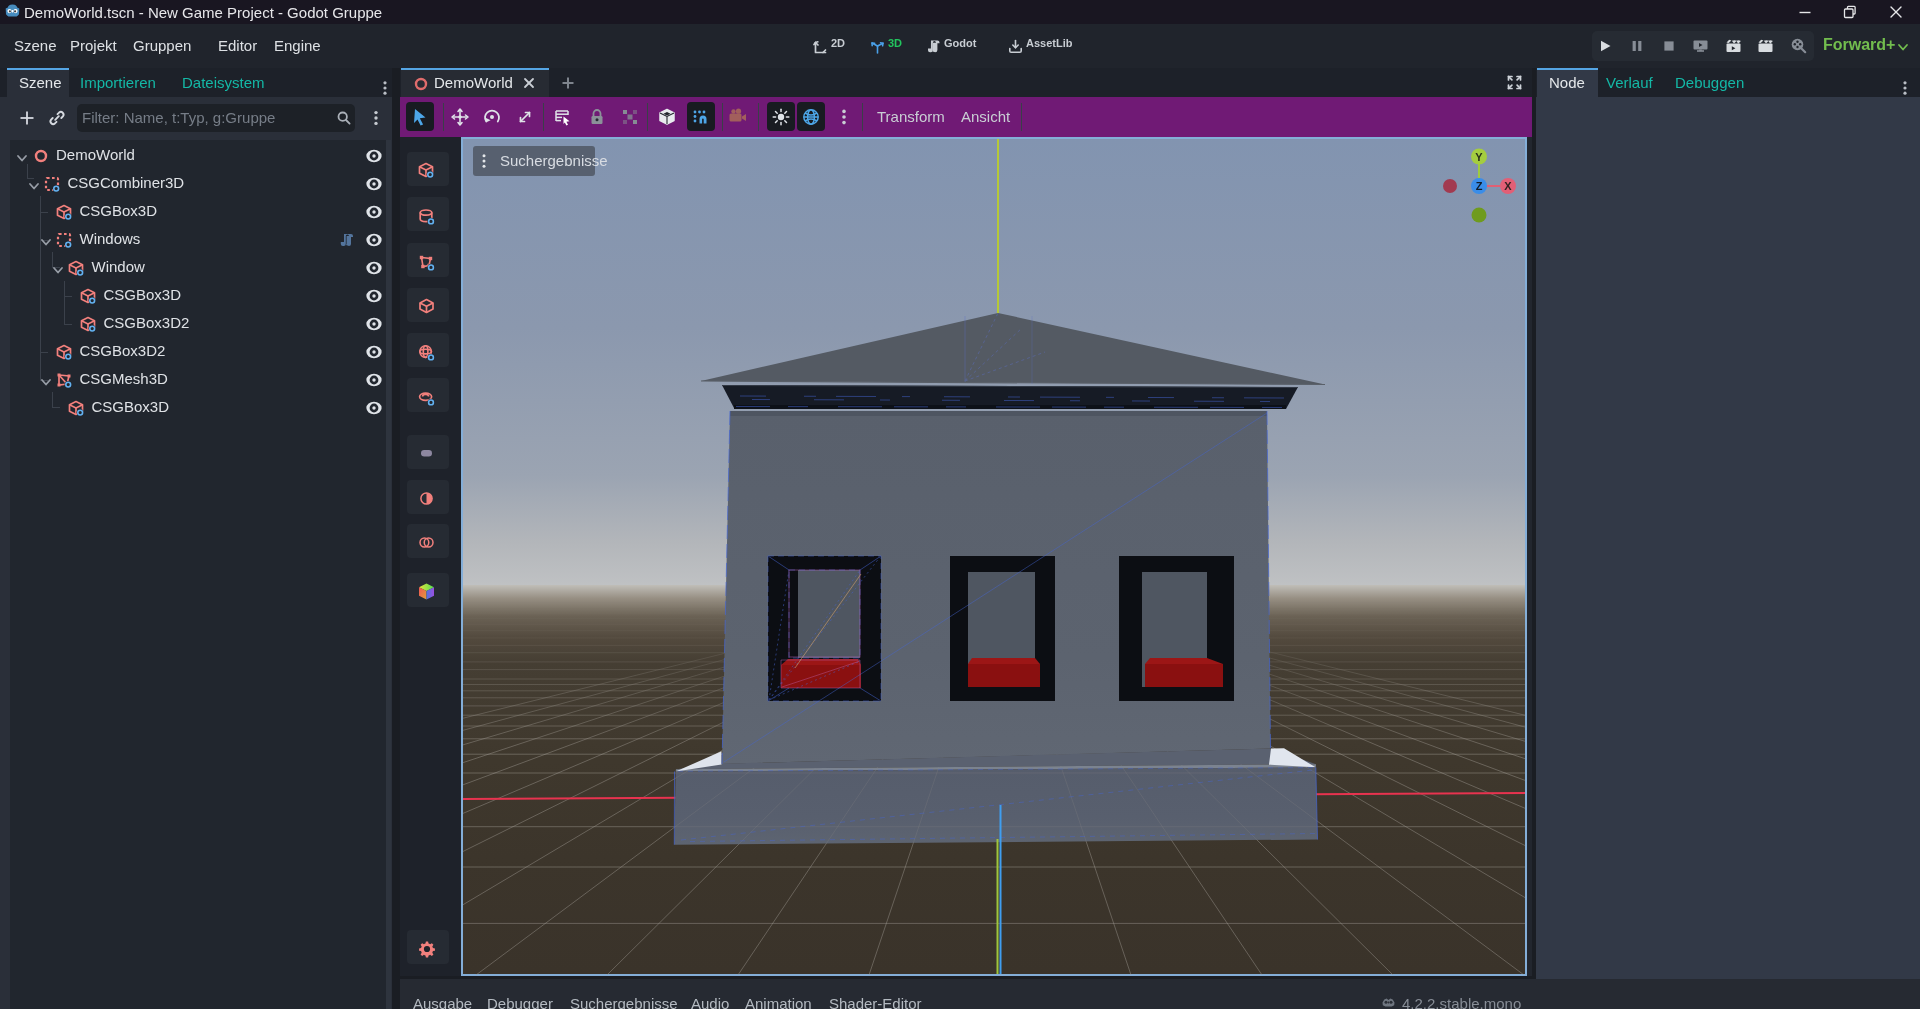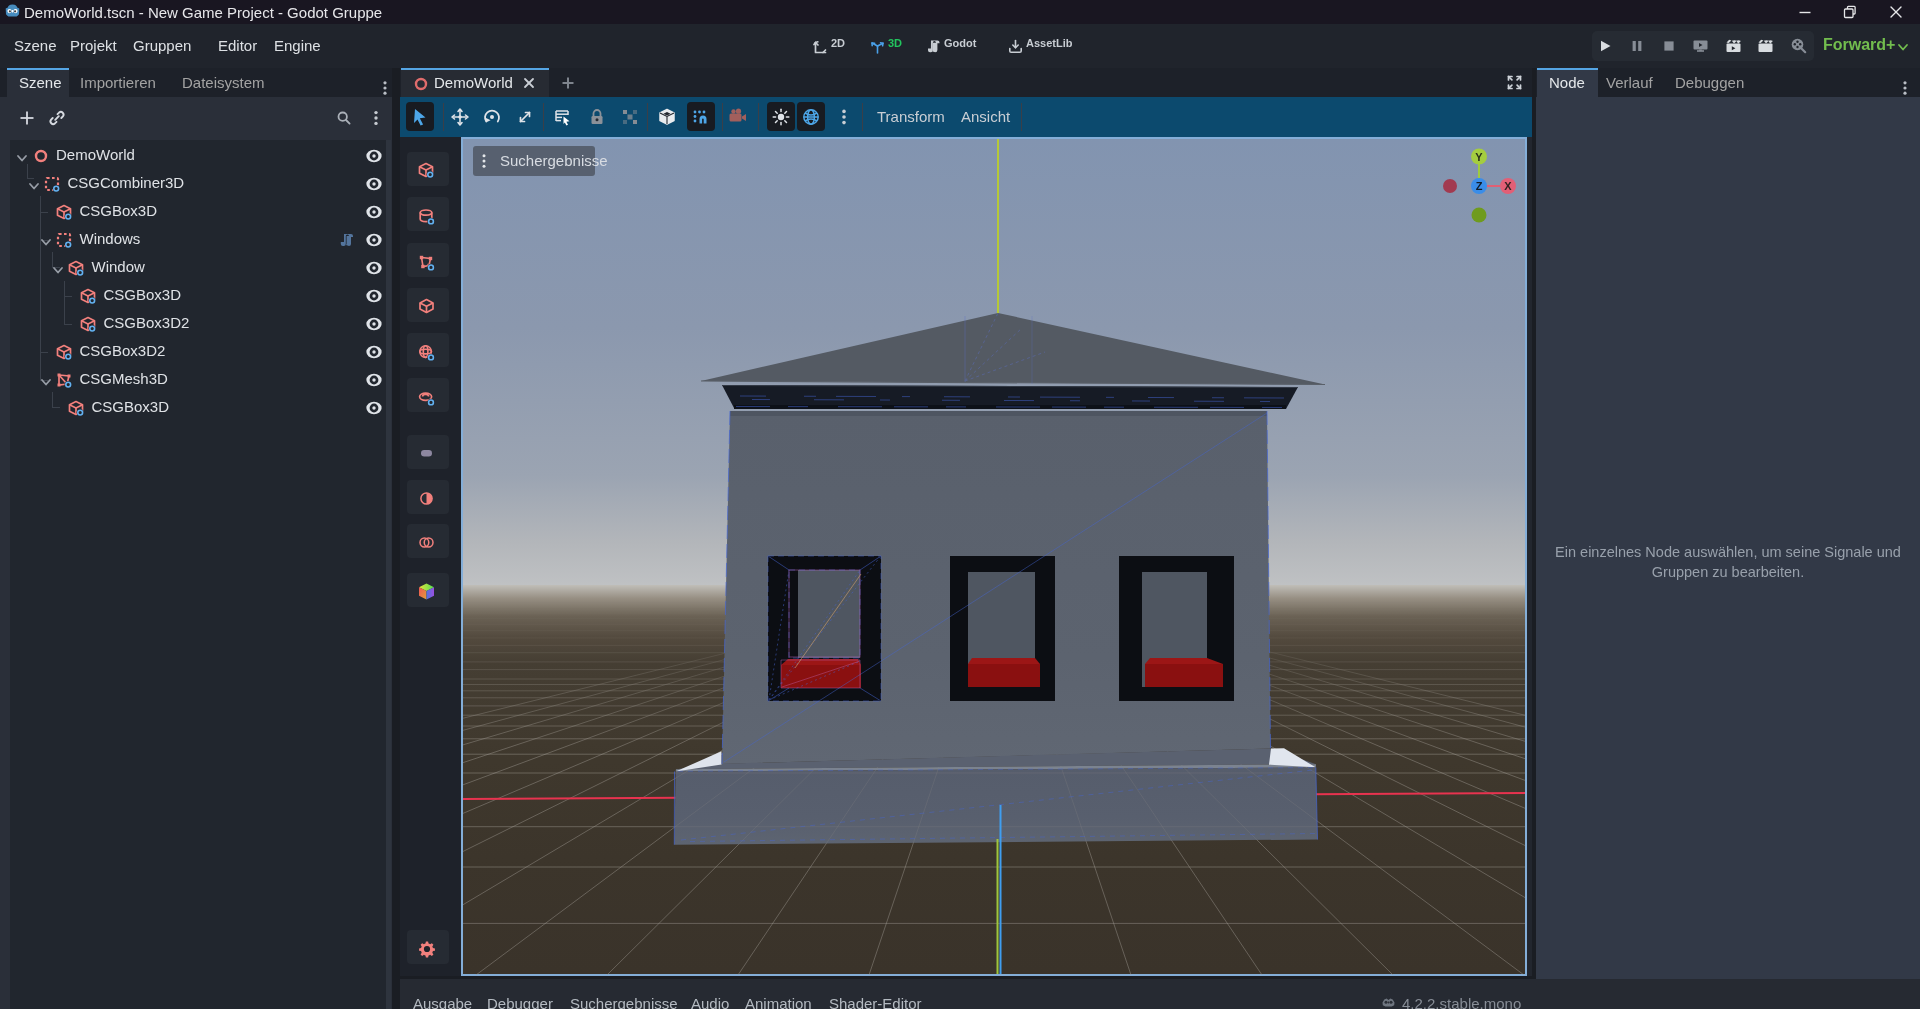--- a/index.html
+++ b/index.html
@@ -5,27 +5,27 @@
 .abs{position:absolute}
 .titlebar{position:absolute;left:0;top:0;width:1920px;height:24px;background:#191621}
 .title-txt{position:absolute;left:24px;top:3.5px;font-size:15px;color:#e7e7ea}
 .menubar{position:absolute;left:0;top:24px;width:1920px;height:44px;background:#20242c}
 .menu-item{position:absolute;top:13px;font-size:15px;color:#dde0e4}
 .toggle-txt{font-size:11px;font-weight:bold;color:#c8cdd3}
 .ldock{position:absolute;left:0;top:68px;width:392px;height:941px;background:#2a2f39}
 .tabbar{position:absolute;background:#1d2129}
 .tab-active{position:absolute;background:#2a2f39;border-top:2.5px solid #55a5e4}
 .tab-label{font-size:15px;color:#e4e7ea}
-.tab-dim{position:absolute;top:6px;font-size:15px;color:#a3a3a3}
+.tab-dim{position:absolute;top:6px;font-size:15px;color:#14b8a6}
 .treepanel{position:absolute;left:10px;top:72px;width:376px;height:927px;background:#21262e}
 .treetxt{font-size:15px;color:#dfe2e6;white-space:pre}
 .gl{position:absolute;background:#3b414b}
 .filterbox{position:absolute;left:77px;top:36px;width:278px;height:28px;background:#1d2127;border-radius:5px;color:#767d87;font-size:15px;line-height:27px;padding-left:5px}
 .cdock{position:absolute;left:400px;top:68px;width:1132px;height:908px;background:#22262e}
-.vtoolbar{position:absolute;left:0px;top:29px;width:1132px;height:40px;background:#0c4a6e}
+.vtoolbar{position:absolute;left:0px;top:29px;width:1132px;height:40px;background:#701a75}
 .pressed{position:absolute;background:#181b21;border-radius:4px}
 .vsep{position:absolute;top:6px;width:1px;height:28px;background:#3a3f48}
 .ttxt{position:absolute;top:11px;font-size:15px;color:#c9ced4}
 .sidebtn{position:absolute;left:7px;width:42px;height:34px;background:#262b33;border-radius:4px}
 .rdock{position:absolute;left:1536px;top:68px;width:384px;height:911px;background:#323947}
 .botbar{position:absolute;left:400px;top:979px;width:1520px;height:30px;background:#262a32}
 .bottab{font-size:15px;color:#b4bac1}
 .vplabel{position:absolute;left:473px;top:146px;width:122px;height:30px;background:#57606f;border-radius:3px;color:#d8dce2;font-size:15px;line-height:29px;padding-left:27px}
 </style></head>
 <body>
@@ -164,20 +164,21 @@
         <line x1="9.0" y1="2.5" x2="9.0" y2="15.5" stroke="#d6dae0" stroke-width="1.8"></line>
         <line x1="2.5" y1="9.0" x2="15.5" y2="9.0" stroke="#d6dae0" stroke-width="1.8"></line>
       </svg></div>
   <div class="abs" style="left:48px;top:41px"><svg width="18" height="18" viewBox="0 0 18 18" style="" fill="none">
         <g stroke="#d6dae0" stroke-width="1.9" stroke-linecap="round">
 <path d="M7.2 10.8 L10.8 7.2"></path>
 <path d="M9.5 5.2 l1.6-1.6 a2.7 2.7 0 0 1 3.8 3.8 l-1.6 1.6"></path>
 <path d="M8.5 12.8 l-1.6 1.6 a2.7 2.7 0 0 1 -3.8-3.8 l1.6-1.6"></path>
         </g>
       </svg></div>
+  <div class="filterbox">Filter: Name, t:Typ, g:Gruppe</div>
   <div class="abs" style="left:336px;top:42px"><svg width="16" height="16" viewBox="0 0 16 16" style="" fill="none">
         <circle cx="6.7" cy="6.7" r="4.2" stroke="#aab0b8" stroke-width="1.8"></circle>
         <line x1="10" y1="10" x2="13.6" y2="13.6" stroke="#aab0b8" stroke-width="1.8" stroke-linecap="round"></line>
       </svg></div>
   <div class="abs" style="left:372px;top:40px"><svg width="8" height="20" viewBox="0 0 8 20" style="" fill="none">
         <circle cx="4" cy="4.6" r="1.7" fill="#c6cbd1"></circle>
         <circle cx="4" cy="10.0" r="1.7" fill="#c6cbd1"></circle>
         <circle cx="4" cy="15.4" r="1.7" fill="#c6cbd1"></circle>
       </svg></div>
   <div class="treepanel"></div>
@@ -862,21 +863,20 @@
   <div class="tabbar" style="left:0;top:0;width:384px;height:29px"></div>
   <div class="tab-active" style="left:1px;top:0;width:61px;height:29px;background:#323947"></div>
   <div class="abs tab-label" style="left:13px;top:6px">Node</div>
   <div class="tab-dim" style="left:70px">Verlauf</div>
   <div class="tab-dim" style="left:139px">Debuggen</div>
   <div class="abs" style="left:365px;top:10px"><svg width="8" height="20" viewBox="0 0 8 20" style="" fill="none">
         <circle cx="4" cy="4.8" r="1.6" fill="#b9bec5"></circle>
         <circle cx="4" cy="10.0" r="1.6" fill="#b9bec5"></circle>
         <circle cx="4" cy="15.2" r="1.6" fill="#b9bec5"></circle>
       </svg></div>
-  <div class="abs" style="left:0;top:475px;width:384px;text-align:center;font-size:14.5px;color:#98a0ab;line-height:19.5px">Ein einzelnes Node auswählen, um seine Signale und<br>Gruppen zu bearbeiten.</div>
 </div>
 
 <div class="botbar">
   <div class="abs bottab" style="left:13px;top:16px">Ausgabe</div>
   <div class="abs bottab" style="left:87px;top:16px">Debugger</div>
   <div class="abs bottab" style="left:170px;top:16px">Suchergebnisse</div>
   <div class="abs bottab" style="left:291px;top:16px">Audio</div>
   <div class="abs bottab" style="left:345px;top:16px">Animation</div>
   <div class="abs bottab" style="left:429px;top:16px">Shader-Editor</div>
   <div class="abs" style="left:981px;top:16px"><svg width="15" height="15" viewBox="0 0 15 15" style="" fill="none">

